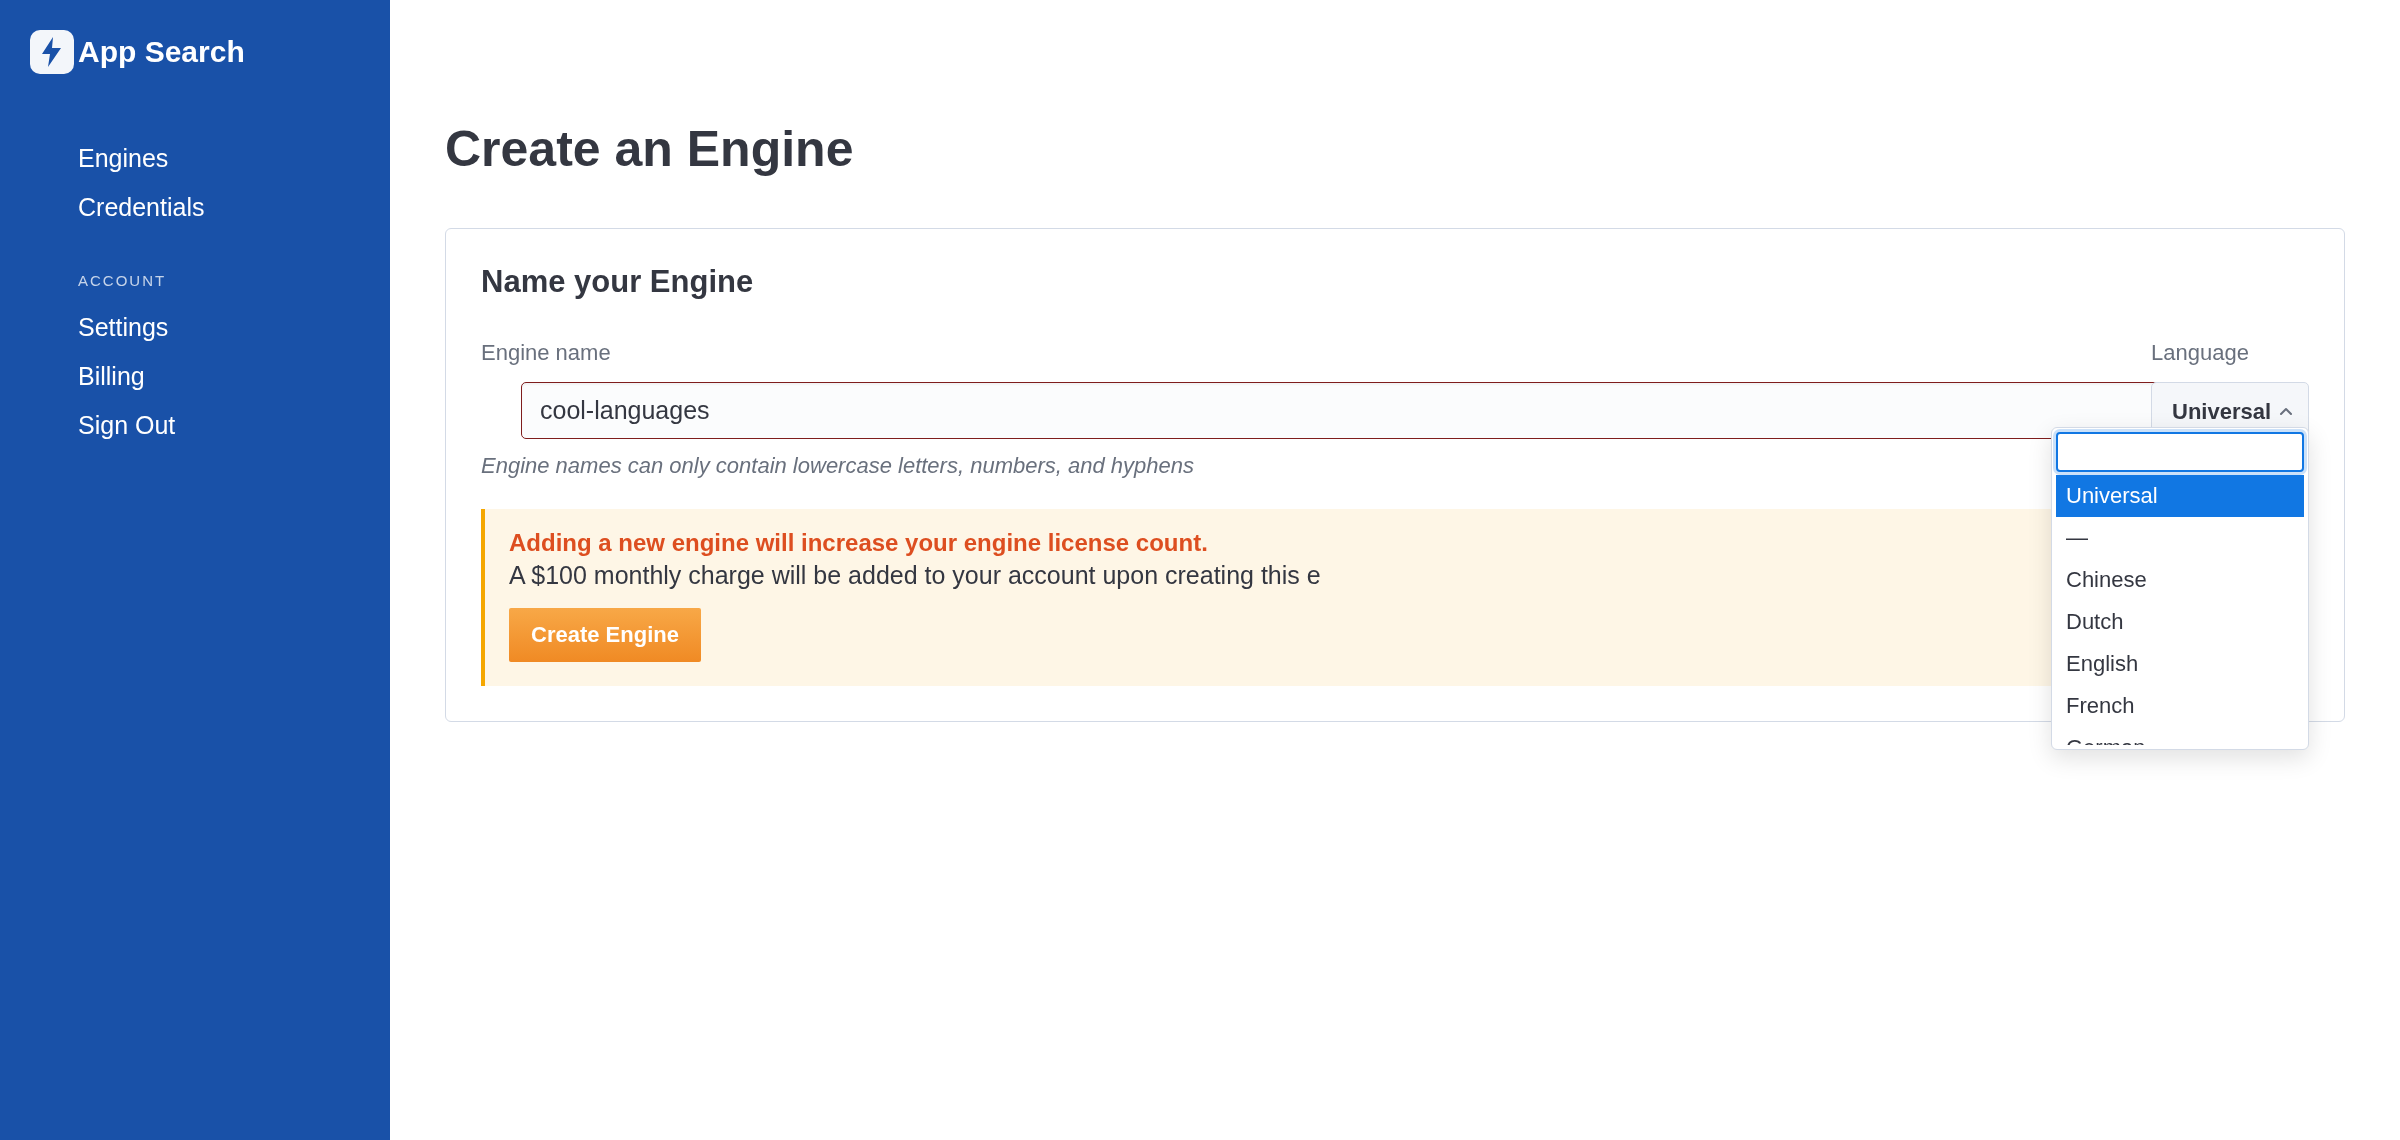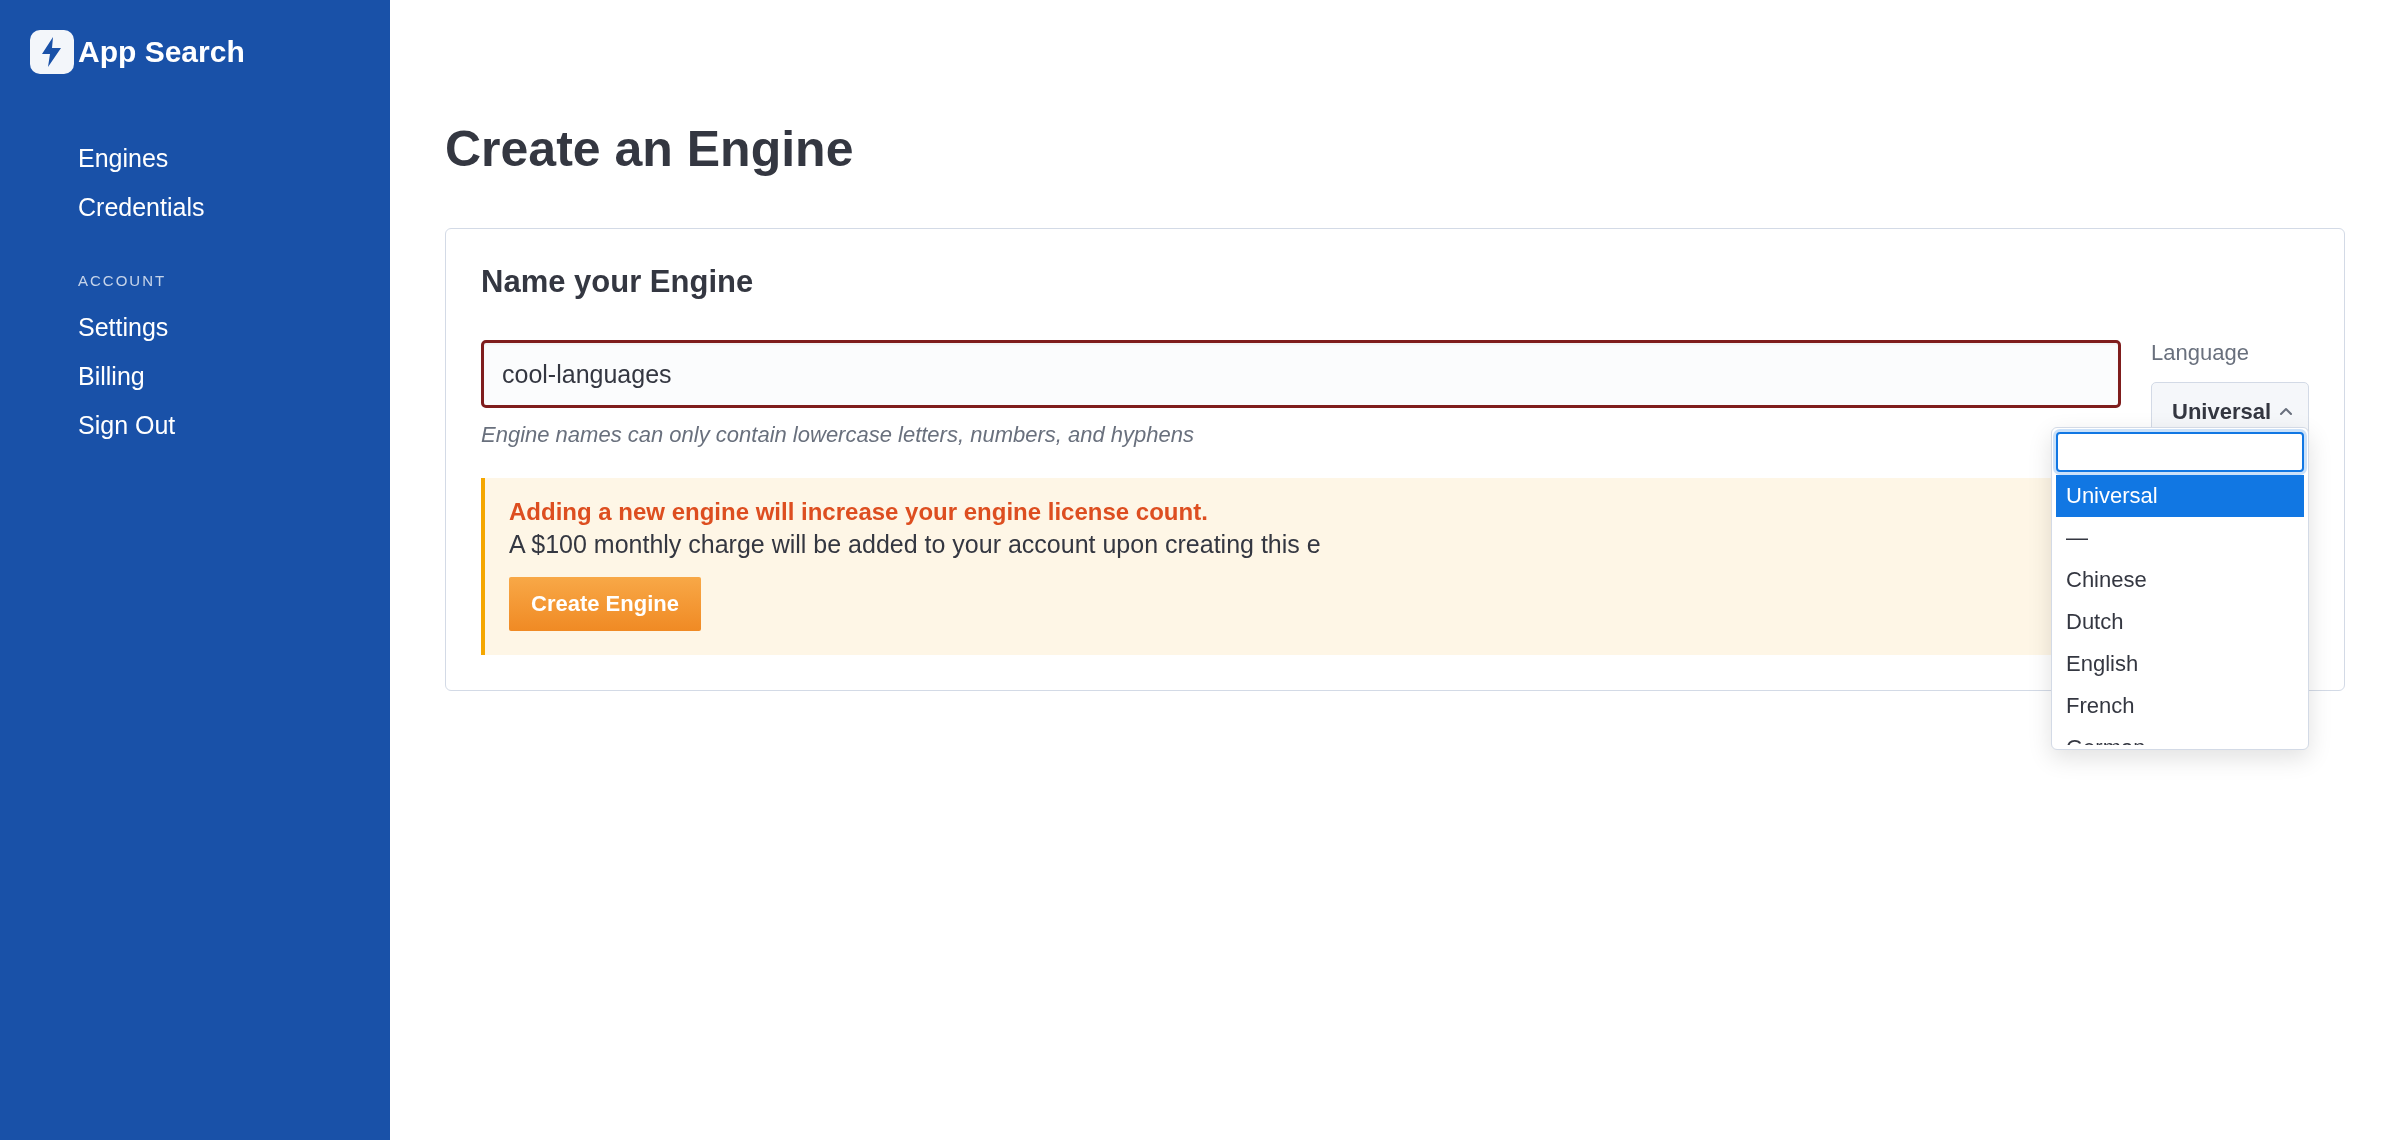--- a/index.html
+++ b/index.html
@@ -100,28 +100,29 @@
       width: 158px;
     }
     .field-label {
       font-size: 22px;
       font-weight: 500;
       color: #69707d;
       margin-bottom: 16px;
     }
     .text-input {
       width: 100%;
-      height: 68px;
-      border: 3px solid #7f1d1d;
+      height: 57px;
+      border: 1px solid #7f1d1d;
       border-radius: 5px;
       background: #fbfcfd;
       padding: 0 18px;
       font-size: 25px;
       color: #343741;
       box-shadow: inset 0 2px 2px rgba(0,0,0,0.04);
+      margin-left: 40px;
     }
     .help-text {
       font-size: 22px;
       font-style: italic;
       color: #69707d;
       margin-top: 14px;
     }
     .select-button {
       height: 60px;
       border: 1px solid #d3dae6;
@@ -239,20 +240,21 @@
   </aside>
 
   <main class="main">
     <h1 class="page-title">Create an Engine</h1>
 
     <div class="card">
       <h2 class="card-title">Name your Engine</h2>
 
       <div class="form-row">
         <div class="form-col form-col-name">
+          <label class="field-label">Engine name</label>
           <input class="text-input" type="text" value="cool-languages" style="">
           <div class="help-text">Engine names can only contain lowercase letters, numbers, and hyphens</div>
         </div>
         <div class="form-col form-col-lang">
           <label class="field-label">Language</label>
           <div class="select-button">
             <span>Universal</span>
             <svg class="chevron-icon" viewBox="0 0 16 16">
               <path d="M3 10 L8 5 L13 10" stroke="#69707d" stroke-width="2" fill="none" stroke-linecap="round" stroke-linejoin="round"></path>
             </svg>

